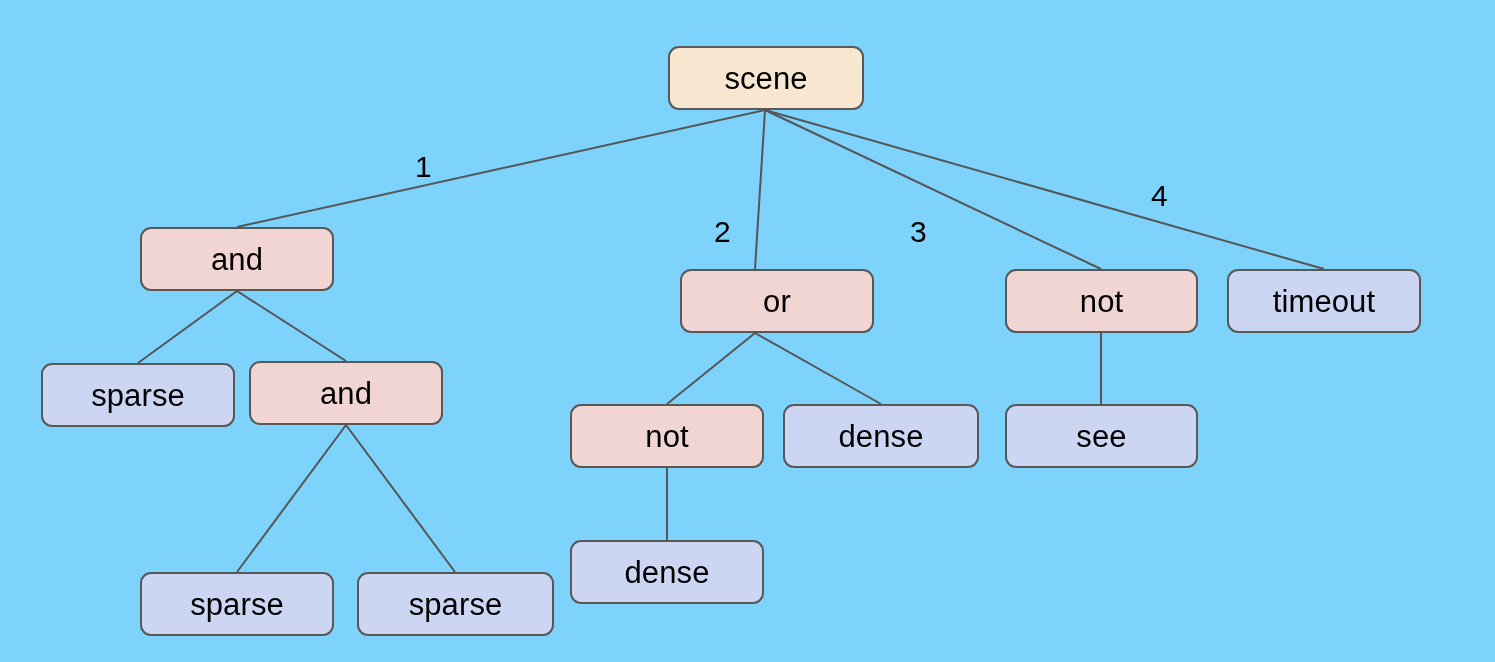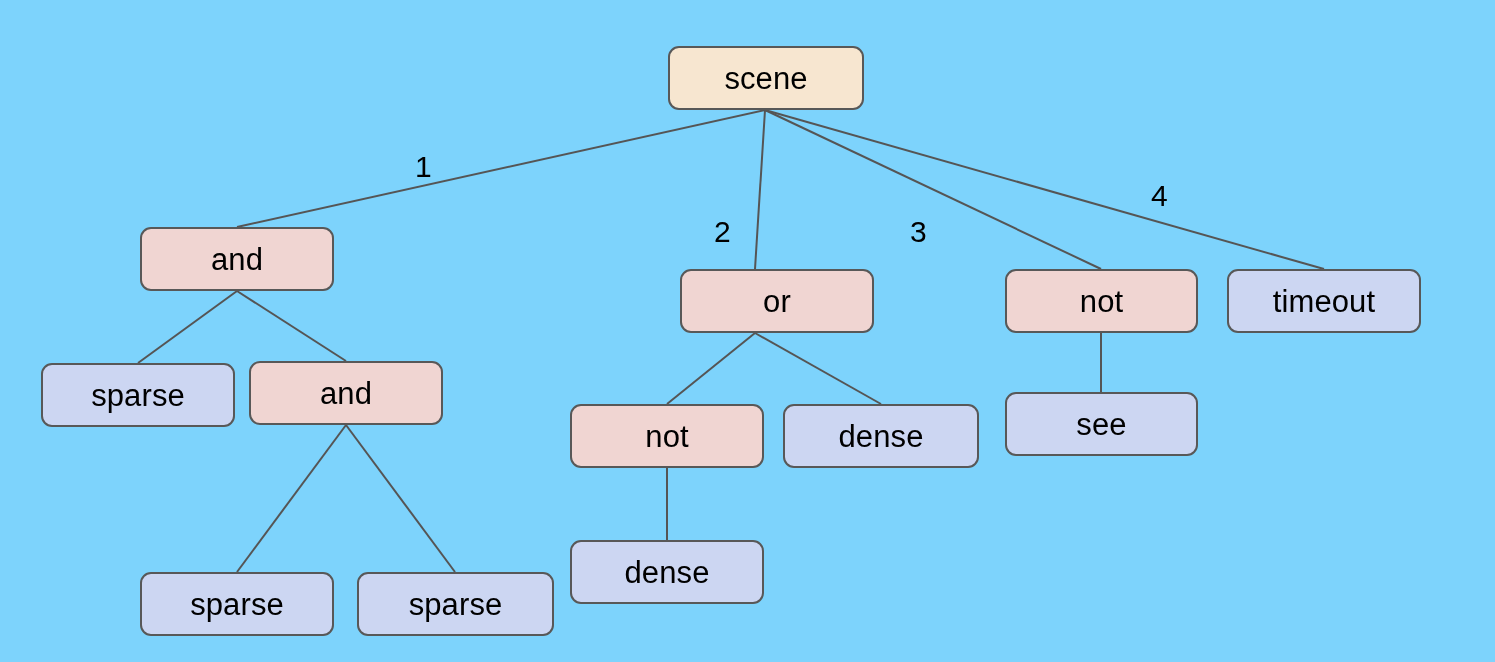--- a/index.html
+++ b/index.html
@@ -70,21 +70,21 @@
   <div id="node-layer">
       <div class="node fill-root" style="left: 668px; top: 46px; width: 196px; height: 64px;">scene</div>
       <div class="node fill-op" style="left: 140px; top: 227px; width: 194px; height: 64px;">and</div>
       <div class="node fill-op" style="left: 680px; top: 269px; width: 194px; height: 64px;">or</div>
       <div class="node fill-op" style="left: 1005px; top: 269px; width: 193px; height: 64px;">not</div>
       <div class="node fill-leaf" style="left: 1227px; top: 269px; width: 194px; height: 64px;">timeout</div>
       <div class="node fill-leaf" style="left: 41px; top: 363px; width: 194px; height: 64px;">sparse</div>
       <div class="node fill-op" style="left: 249px; top: 361px; width: 194px; height: 64px;">and</div>
       <div class="node fill-op" style="left: 570px; top: 404px; width: 194px; height: 64px;">not</div>
       <div class="node fill-leaf" style="left: 783px; top: 404px; width: 196px; height: 64px;">dense</div>
-      <div class="node fill-leaf" style="left: 1005px; top: 392px; width: 193px; height: 64px; border-radius: 11px;">see</div>
+      <div class="node fill-leaf" style="left: 1005px; top: 404px; width: 193px; height: 64px; border-radius: 11px;">see</div>
       <div class="node fill-leaf" style="left: 570px; top: 540px; width: 194px; height: 64px;">dense</div>
       <div class="node fill-leaf" style="left: 140px; top: 572px; width: 194px; height: 64px;">sparse</div>
       <div class="node fill-leaf" style="left: 357px; top: 572px; width: 197px; height: 64px;">sparse</div>
     </div>
   <div id="label-layer">
       <div class="edge-label" style="left: 415px; top: 152px;">1</div>
       <div class="edge-label" style="left: 714px; top: 217px;">2</div>
       <div class="edge-label" style="left: 910px; top: 217px;">3</div>
       <div class="edge-label" style="left: 1151px; top: 181px;">4</div>
     </div>

